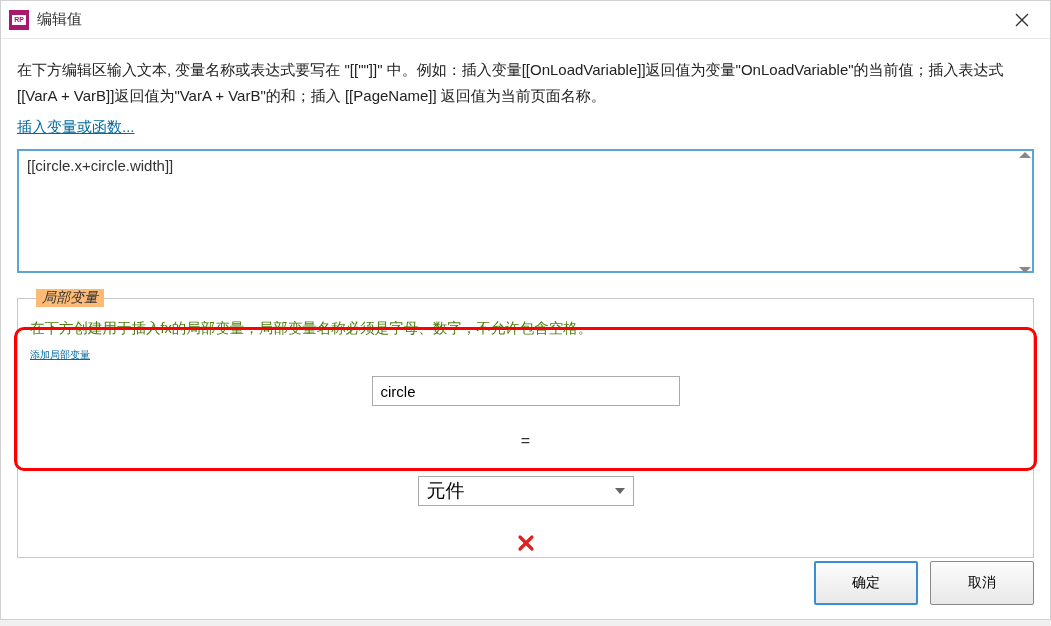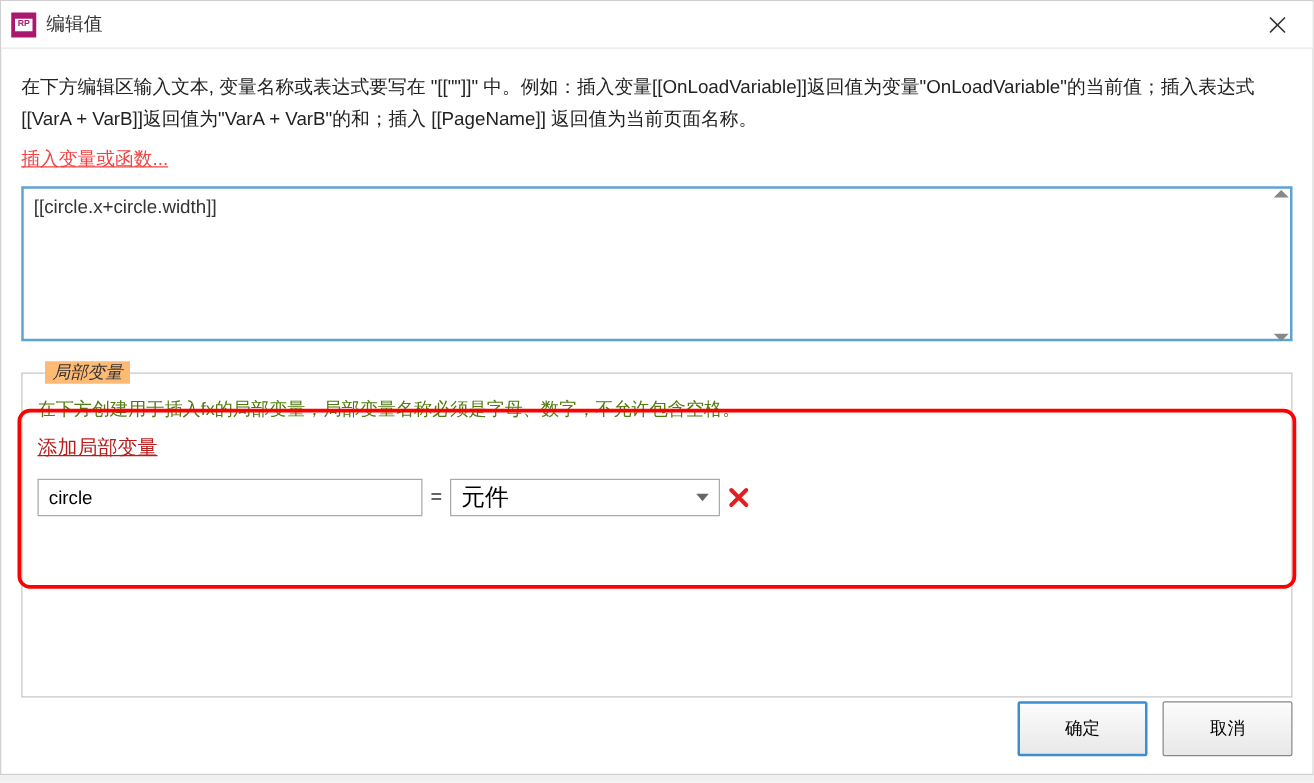--- a/index.html
+++ b/index.html
@@ -64,21 +64,21 @@
     .content {
       padding: 18px 16px 0 16px;
     }
     .instructions {
       font-size: 15px;
       line-height: 1.7;
       color: #222;
       margin-bottom: 10px;
     }
     .insert-link {
-      color: #ef4444;
+      color: #0369a1;
       text-decoration: underline;
       cursor: pointer;
       font-size: 15px;
       display: inline-block;
       margin-bottom: 12px;
     }
     .expr-area {
       width: 100%;
       height: 124px;
       border: 2px solid #5ea3d6;
@@ -132,32 +132,33 @@
     }
     .fs-inner {
       padding-top: 18px;
     }
     .sub-instructions {
       font-size: 14.5px;
       color: #4d7c0f;
       line-height: 1.6;
     }
     .add-link {
-      color: #b91c1c;
+      color: #0369a1;
       text-decoration: underline;
       cursor: pointer;
-      font-size: 16px;
+      font-size: 10px;
       display: inline-block;
       margin-top: 8px;
       margin-bottom: 14px;
     }
     .var-row {
       display: flex;
       align-items: center;
-      gap: 4px;
+      gap: 26px;
+      flex-direction: column;
     }
     .var-name {
       width: 308px;
       height: 30px;
       border: 1px solid #aaa;
       padding: 0 8px;
       font-size: 15px;
       font-family: inherit;
       outline: none;
     }

